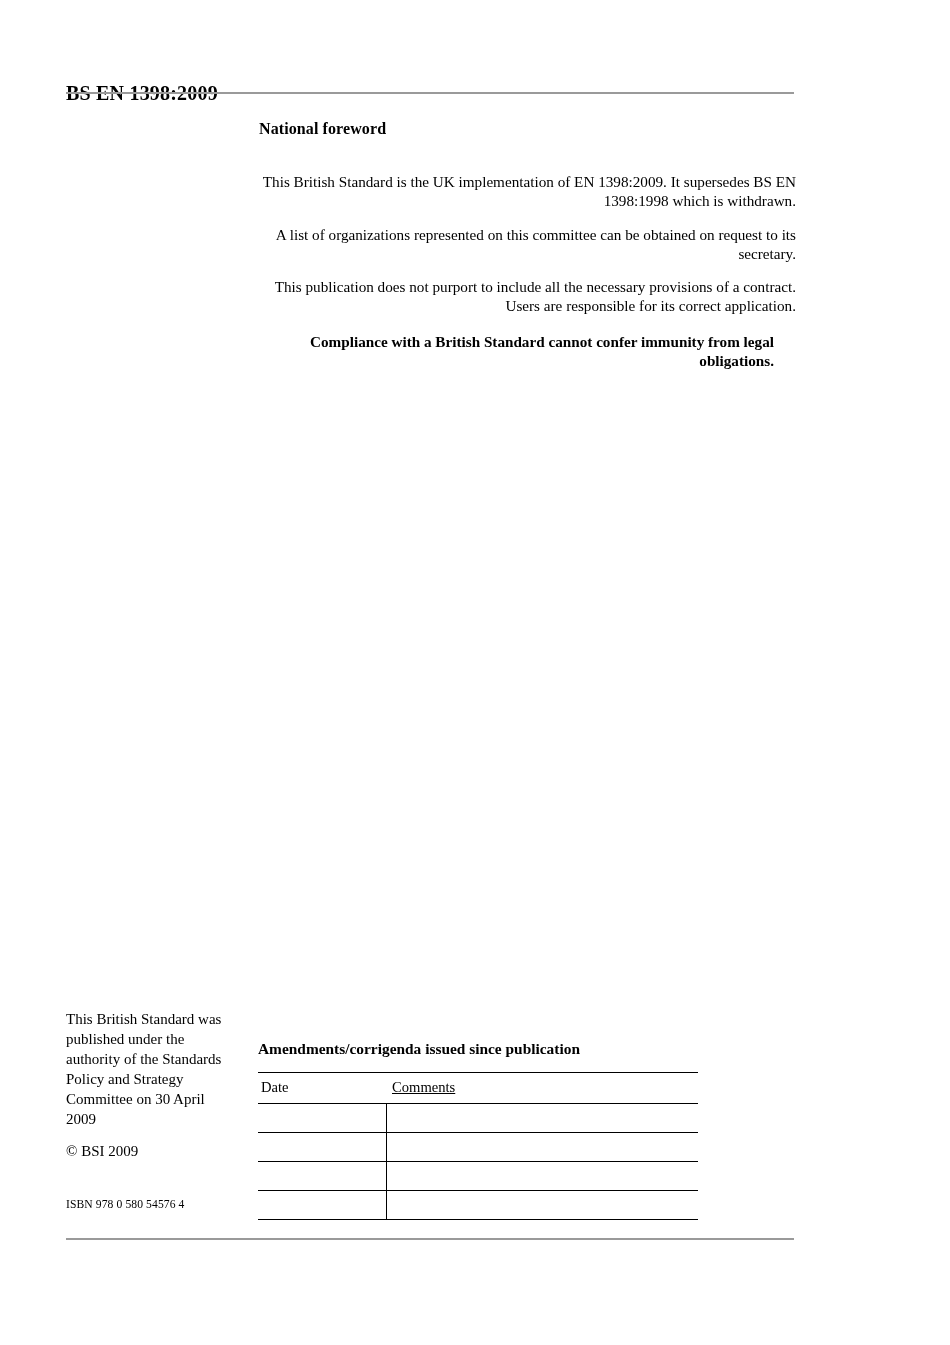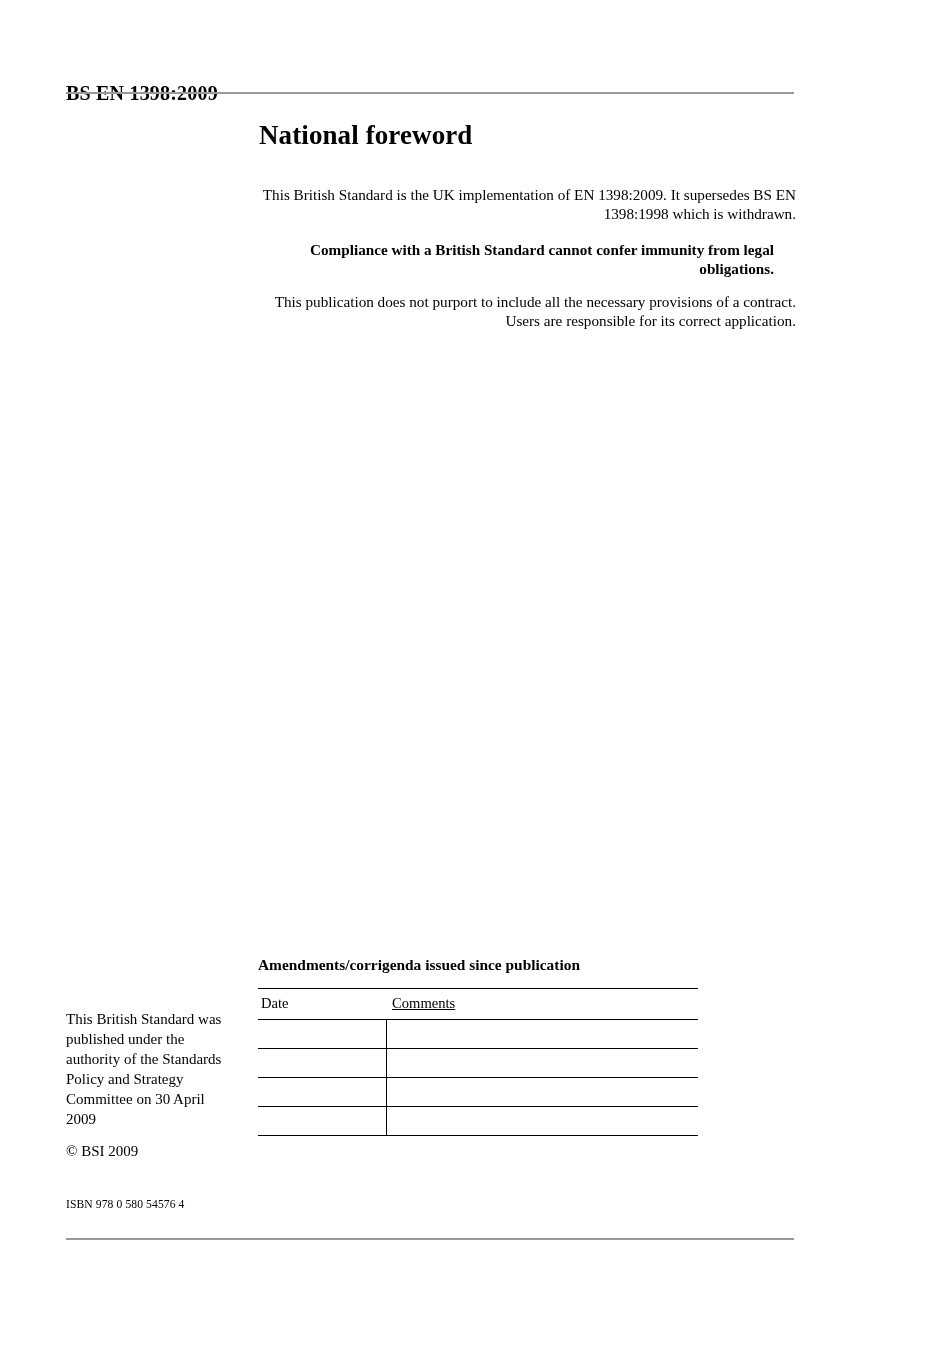--- a/index.html
+++ b/index.html
@@ -48,21 +48,21 @@
   
   .body-block {
     position: absolute;
     left: 259px;
     top: 120px;
     width: 540px;
   }
   .section-title {
     font-family: "Liberation Serif", serif;
     font-weight: bold;
-    font-size: 27px;
+    font-size: 16px;
     margin: 0 0 34px 0;
     letter-spacing: 0.1px;
   }
   .para {
     font-size: 15.2px;
     line-height: 1.27;
     margin: 0 0 14px 0;
     width: 537px;
     text-align: right;
   }
@@ -93,21 +93,21 @@
     top: 1198px;
     font-size: 11.6px;
     font-weight: normal;
     letter-spacing: 0.1px;
   }
 
   
   .amend-block {
     position: absolute;
     left: 258px;
-    top: 956px;
+    top: 1040px;
     width: 440px;
   }
   .amend-title {
     font-weight: bold;
     font-size: 15.4px;
     margin: 0 0 14px 0;
   }
   table.amend {
     border-collapse: collapse;
     width: 440px;
@@ -159,22 +159,23 @@
 <div class="page">
 
   <div class="doc-header">BS EN 1398:2009</div>
 
   <div class="header-rule"></div>
 
   <div class="body-block">
     <h1 class="section-title">National foreword</h1>
 
     <p class="para">This British Standard is the UK implementation of EN 1398:2009. It supersedes BS EN 1398:1998 which is withdrawn.</p>
+    <p class="para">A list of organizations represented on this committee can be obtained on request to its secretary.</p>
+    <p class="para">This publication does not purport to include all the necessary provisions of a contract. Users are responsible for its correct application.</p>
     <p class="para bold">Compliance with a British Standard cannot confer immunity from legal obligations.</p>
-    <p class="para">This publication does not purport to include all the necessary provisions of a contract. Users are responsible for its correct application.</p>
   </div>
 
   <div class="footer-left">
     <p class="pub-note">This British Standard was published under the authority of the Standards Policy and Strategy Committee on 30 April 2009</p>
     <p class="copyright">© BSI 2009</p>
   </div>
 
   <div class="isbn">ISBN 978 0 580 54576 4</div>
 
   <div class="amend-block">

